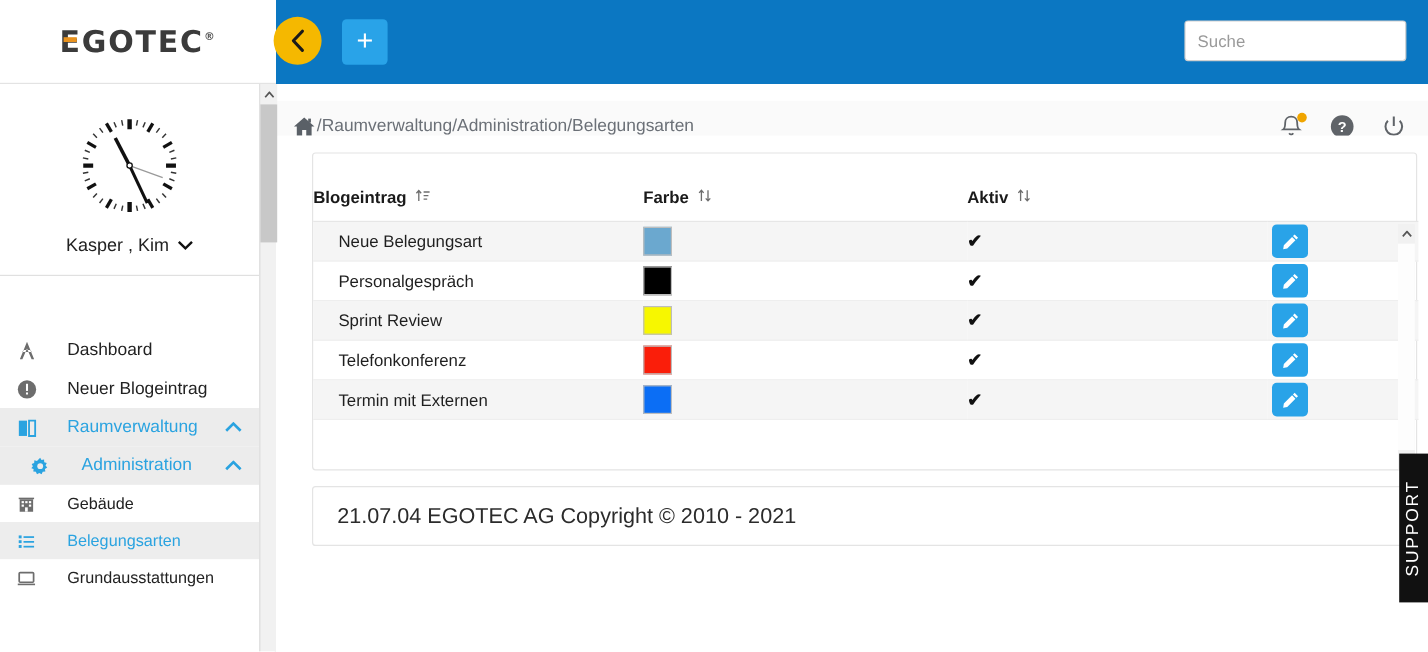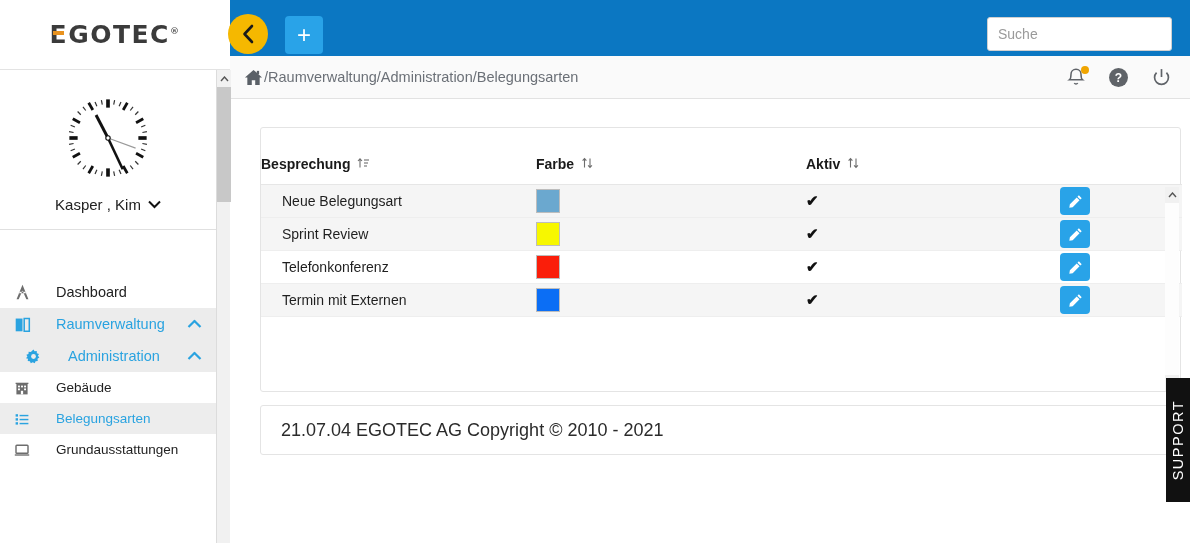--- a/index.html
+++ b/index.html
@@ -103,21 +103,21 @@
 
   .back-btn {
     position:absolute; left: 228px; top: 14px; width: 40px; height: 40px;
     border-radius: 50%; background:#f5b800; z-index: 20;
     display:flex; align-items:center; justify-content:center;
     color:#1a1a1a; font-size: 22px; font-weight: bold; cursor:pointer;
   }
 
   
   .crumbbar {
-    position:absolute; left: 230px; top: 56px; width: 960px; height: 43px;
+    position:absolute; left: 230px; top: 84px; width: 960px; height: 43px;
     background:#fafafa; border-bottom: 1px solid #e2e2e2;
     display:flex; align-items:center;
   }
   .crumb {
     display:flex; align-items:center; margin-left: 14px;
     font-size: 14.5px; color:#6b7077;
   }
   .crumb .home-ic { margin-right: 1px; color:#5a6067; display:flex; }
   .crumb-icons {
     position:absolute; right: 18px; top: 0; height: 43px;
@@ -274,20 +274,30 @@
 
         <div class="nav-item">
           <span class="ni-icon">
             <svg width="17" height="17" viewBox="0 0 20 20" fill="#6d6d6d">
                 <path d="M10 1 L17 18 L14.5 18 L10 7.5 L5.5 18 L3 18 Z M5.5 11 L14.5 11 L13.6 9 L6.4 9 Z"></path>
               </svg>
           </span>
           <span>Dashboard</span>
         </div>
 
+        <div class="nav-item">
+          <span class="ni-icon">
+            <svg width="17" height="17" viewBox="0 0 20 20">
+                <circle cx="10" cy="10" r="9" fill="#6d6d6d"></circle>
+                <rect x="9" y="4.5" width="2" height="7" fill="#fff"></rect>
+                <rect x="9" y="13" width="2" height="2" fill="#fff"></rect>
+              </svg>
+          </span>
+          <span>Neuer Blogeintrag</span>
+        </div>
 
         <div class="nav-item lvl1">
           <span class="ni-icon">
             <svg width="17" height="17" viewBox="0 0 20 20" fill="#2aa3e0">
                 <rect x="2" y="3" width="8" height="15"></rect>
                 <path d="M12 3 L18 3 L18 18 L12 18 Z" fill="none" stroke="#2aa3e0" stroke-width="1.8"></path>
               </svg>
           </span>
           <span>Raumverwaltung</span>
           <span class="chev">
@@ -411,21 +421,21 @@
   </div>
 
   <div class="content">
 
     <div class="card">
       <table class="grid">
         <thead>
           <tr>
             <th class="col-name">
               <div class="th-inner">
-                <span>Besprechung</span>
+                <span>Blogeintrag</span>
                 <span class="sort-ic">
                   <svg width="13" height="12" viewBox="0 0 13 12" stroke="#6d6d6d" stroke-width="1.1" fill="none">
                     <path d="M3 10.5 V2 M1 4 L3 1.8 L5 4"></path>
                     <line x1="7" y1="3" x2="12" y2="3"></line>
                       <line x1="7" y1="6" x2="11" y2="6"></line>
                       <line x1="7" y1="9" x2="10" y2="9"></line>
                   </svg>
                 </span>
               </div>
             </th>
@@ -464,20 +474,36 @@
               <span class="check">✔</span>
             </td>
             <td class="col-act">
               <span class="edit-btn">
                 <svg width="15" height="15" viewBox="0 0 16 16" fill="#fff">
                     <path d="M11.6 1.4l3 3-1.5 1.5-3-3zM9.3 3.7l3 3-7.3 7.3-3.6.6.6-3.6z"></path>
                   </svg>
               </span>
             </td>
           </tr>
+          <tr>
+            <td class="col-name">Personalgespräch</td>
+            <td class="col-color">
+              <span class="swatch" style="background:#000000"></span>
+            </td>
+            <td class="col-aktiv">
+              <span class="check">✔</span>
+            </td>
+            <td class="col-act">
+              <span class="edit-btn">
+                <svg width="15" height="15" viewBox="0 0 16 16" fill="#fff">
+                    <path d="M11.6 1.4l3 3-1.5 1.5-3-3zM9.3 3.7l3 3-7.3 7.3-3.6.6.6-3.6z"></path>
+                  </svg>
+              </span>
+            </td>
+          </tr>
           <tr class="alt">
             <td class="col-name">Sprint Review</td>
             <td class="col-color">
               <span class="swatch" style="background:#f7f700"></span>
             </td>
             <td class="col-aktiv">
               <span class="check">✔</span>
             </td>
             <td class="col-act">
               <span class="edit-btn">

